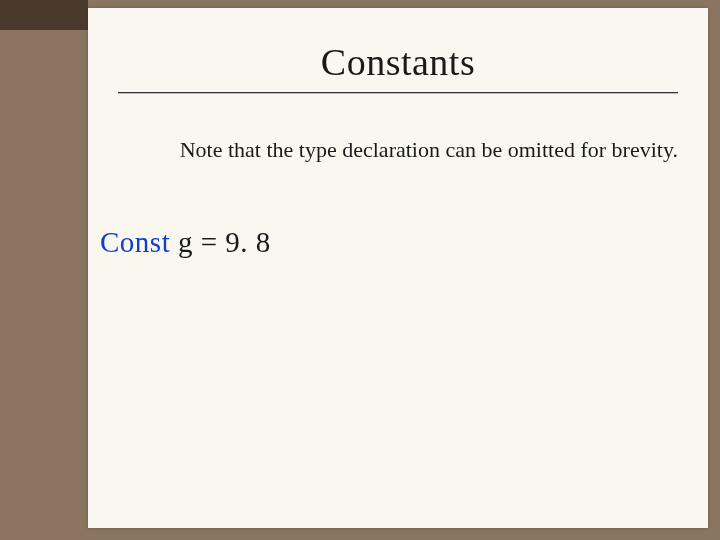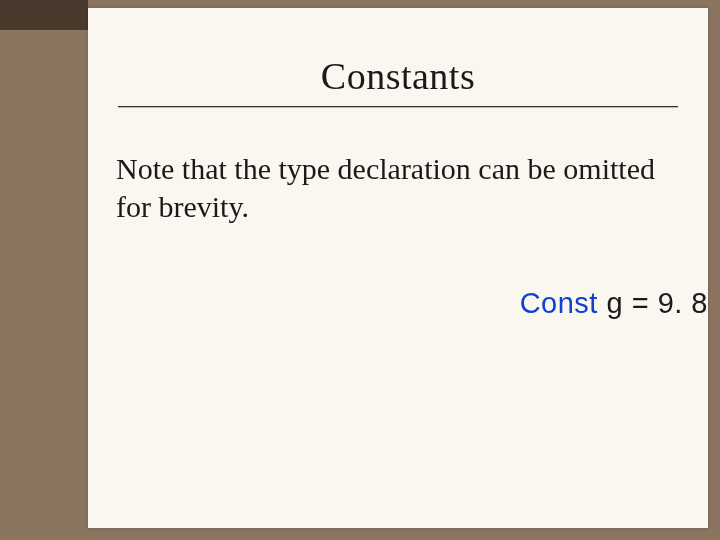--- a/index.html
+++ b/index.html
@@ -30,40 +30,41 @@
     height: 30px;
     background: #4a3a2e;
     filter: blur(0.5px);
   }
   .title {
     text-align: center;
     font-size: 38px;
     font-weight: 400;
     letter-spacing: 0.5px;
     color: #1a1a1a;
-    margin: 46px 0 8px 0;
+    margin: 32px 0 8px 0;
   }
   .rule {
     margin: 0 30px 30px 30px;
     border: none;
     border-top: 1px solid #333;
     border-bottom: 1px solid #c0b8a8;
   }
   .body-text {
-    font-size: 30px;
+    font-size: 22px;
     line-height: 1.25;
     color: #1a1a1a;
     margin: 0 30px 0 28px;
+    text-align: right;
   }
   .spacer-top { height: 12px; }
   .code-line {
-    font-family: Liberation Sans, sans-serif;
+    font-family: Liberation Serif, serif;
     font-size: 29px;
-    text-align: right;
-    margin: 62px 0 62px 0;
+    text-align: left;
+    margin: 62px 0 62px 12px;
     letter-spacing: 0.5px;
     color: #1a1a1a;
   }
   .kw {
     color: #1040d0;
   }
 </style>
 </head>
 <body>
 

